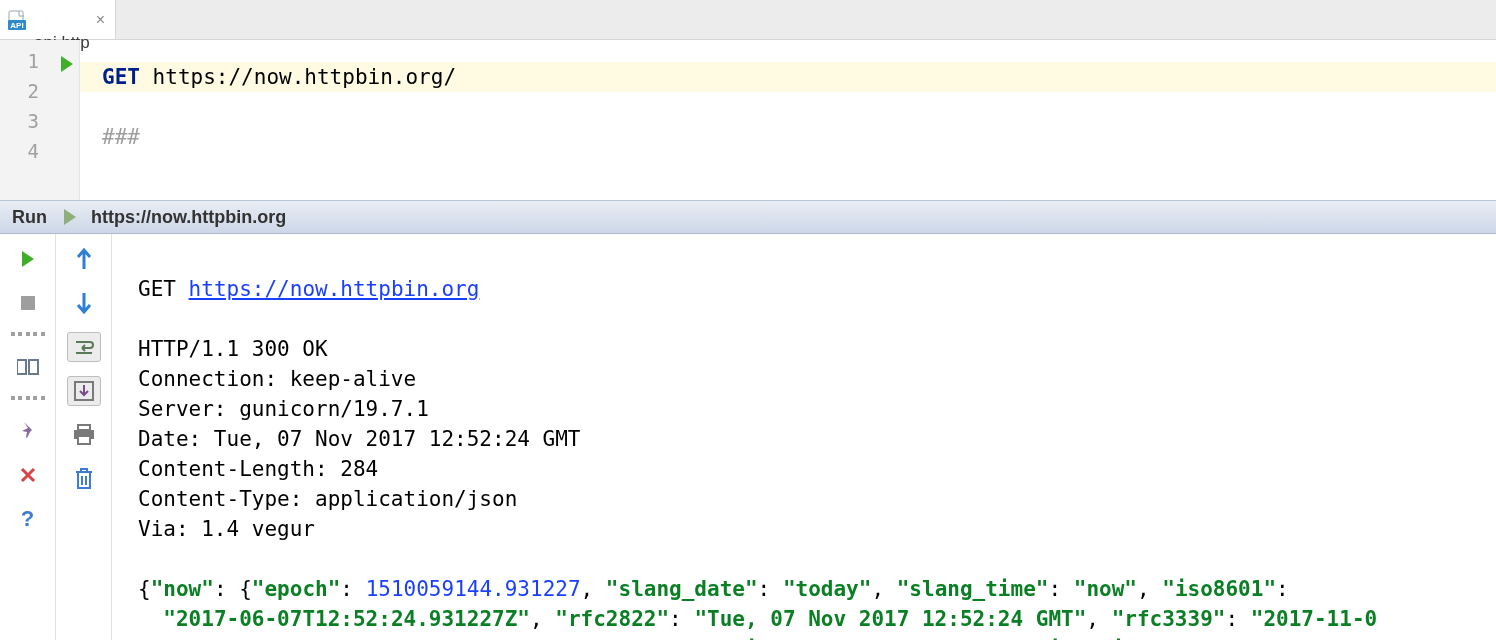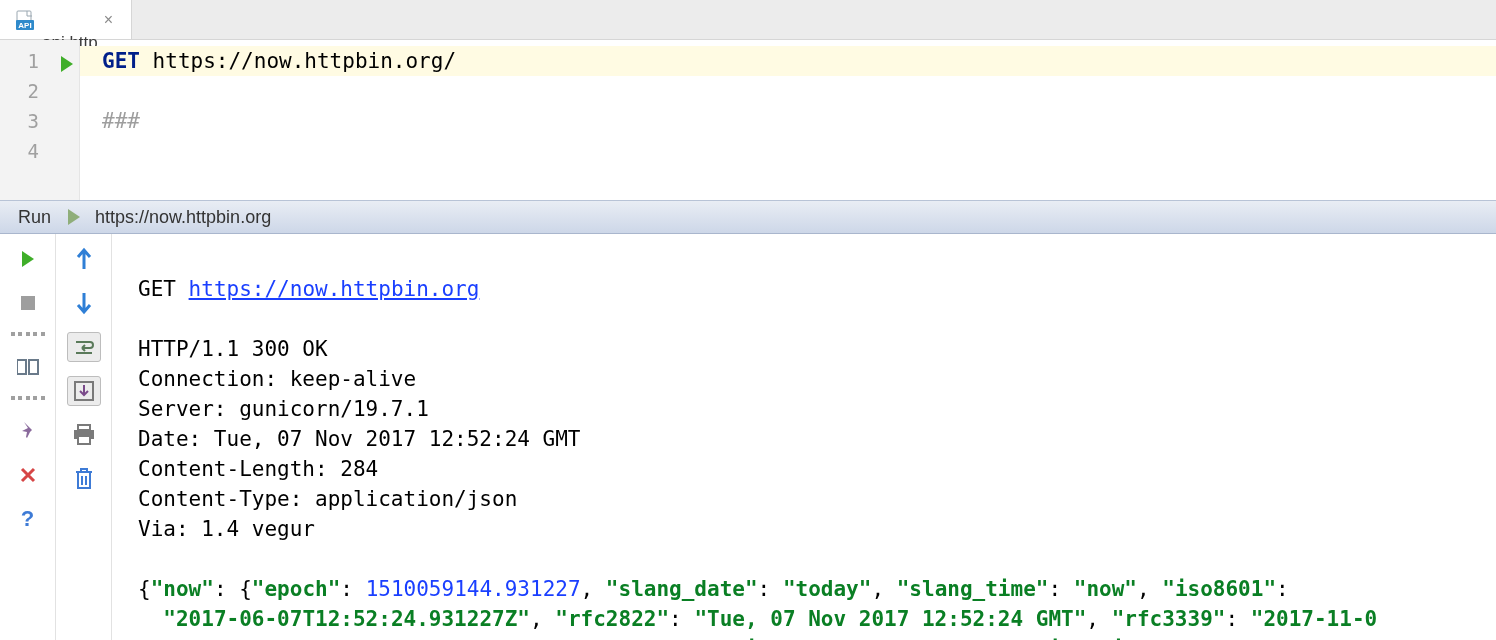--- a/index.html
+++ b/index.html
@@ -1,38 +1,38 @@
 <!DOCTYPE html>
 <html><head>
 <meta charset="utf-8">
 <style>
   * { box-sizing: border-box; margin: 0; padding: 0; }
   html, body { width: 1496px; height: 640px; font-family: "Lucida Grande","Segoe UI",Arial,sans-serif; background:#fff; overflow:hidden; }
   .mono { font-family: "Menlo","Consolas","DejaVu Sans Mono",monospace; }
 
   
   .tabbar { height:40px; background:#ececec; border-bottom:1px solid #d6d6d6; display:flex; align-items:stretch; }
-  .tab { display:flex; align-items:center; gap:4px; padding:0 16px; background:#fff; border-right:1px solid #d6d6d6; }
+  .tab { display:flex; align-items:center; gap:4px; padding:0 8px; background:#fff; border-right:1px solid #d6d6d6; }
   .tab-icon { width:22px; height:22px; }
   .tab-label { font-size:17px; color:#3a3a3a;margin-top:47px; }
   .tab-close { color:#8a8a8a; font-size:16px; padding:0 2px; }
 
   
   .editor { display:flex; height:160px; position:relative; }
   .gutter { width:80px; background:#f3f3f3; border-right:1px solid #e5e5e5; font-size:19px; color:#a0a0a0; text-align:right; padding-top:6px; }
   .gutter-row { height:30px; line-height:30px; padding-right:40px; position:relative; }
   .run-marker { position:absolute; right:6px; top:4px; }
   .tri { display:inline-block; width:0; height:0; border-left:12px solid #3fae29; border-top:8px solid transparent; border-bottom:8px solid transparent; }
   .code { flex:1; padding:6px 20px 0 22px; font-size:21px; }
   .code-row { height:30px; line-height:30px; white-space:pre; }
-  .hl { background:#fffbe3; margin:0 -20px 0 -22px; padding:0 20px 0 22px; }
+  .hl { background:#fffbe3; margin:16px -20px 0 -22px; padding:0 20px 0 22px; }
   .kw { font-weight:bold; color:#001f8a; }
 
   
-  .run-head { height:34px; background:linear-gradient(#e9edf4,#cdd7e8); border-top:1px solid #b8c3d6; border-bottom:1px solid #a9b6cd; display:flex; align-items:center; padding-left:18px; font-size:18px; color:#333; }
+  .run-head { height:34px; background:linear-gradient(#e9edf4,#cdd7e8); border-top:1px solid #b8c3d6; border-bottom:1px solid #a9b6cd; display:flex; align-items:center; padding-left:12px; font-size:18px; color:#333;font-weight:bold; }
   .run-head-label { margin-right:6px; }
   .run-play .tri { border-left-color:#8fae7a; }
 
   
   .run-body { display:flex; height:calc(640px - 40px - 160px - 34px); }
   .col1, .col2 { width:56px; display:flex; flex-direction:column; align-items:center; padding-top:10px; gap:14px; }
   .col1 { border-right:1px solid #e2e2e2; }
   .col2 { border-right:1px solid #e2e2e2; }
   .iconbtn { width:34px; height:30px; display:flex; align-items:center; justify-content:center; border-radius:3px; }
   .iconbtn.boxed { background:#ececec; border:1px solid #bdbdbd; }

